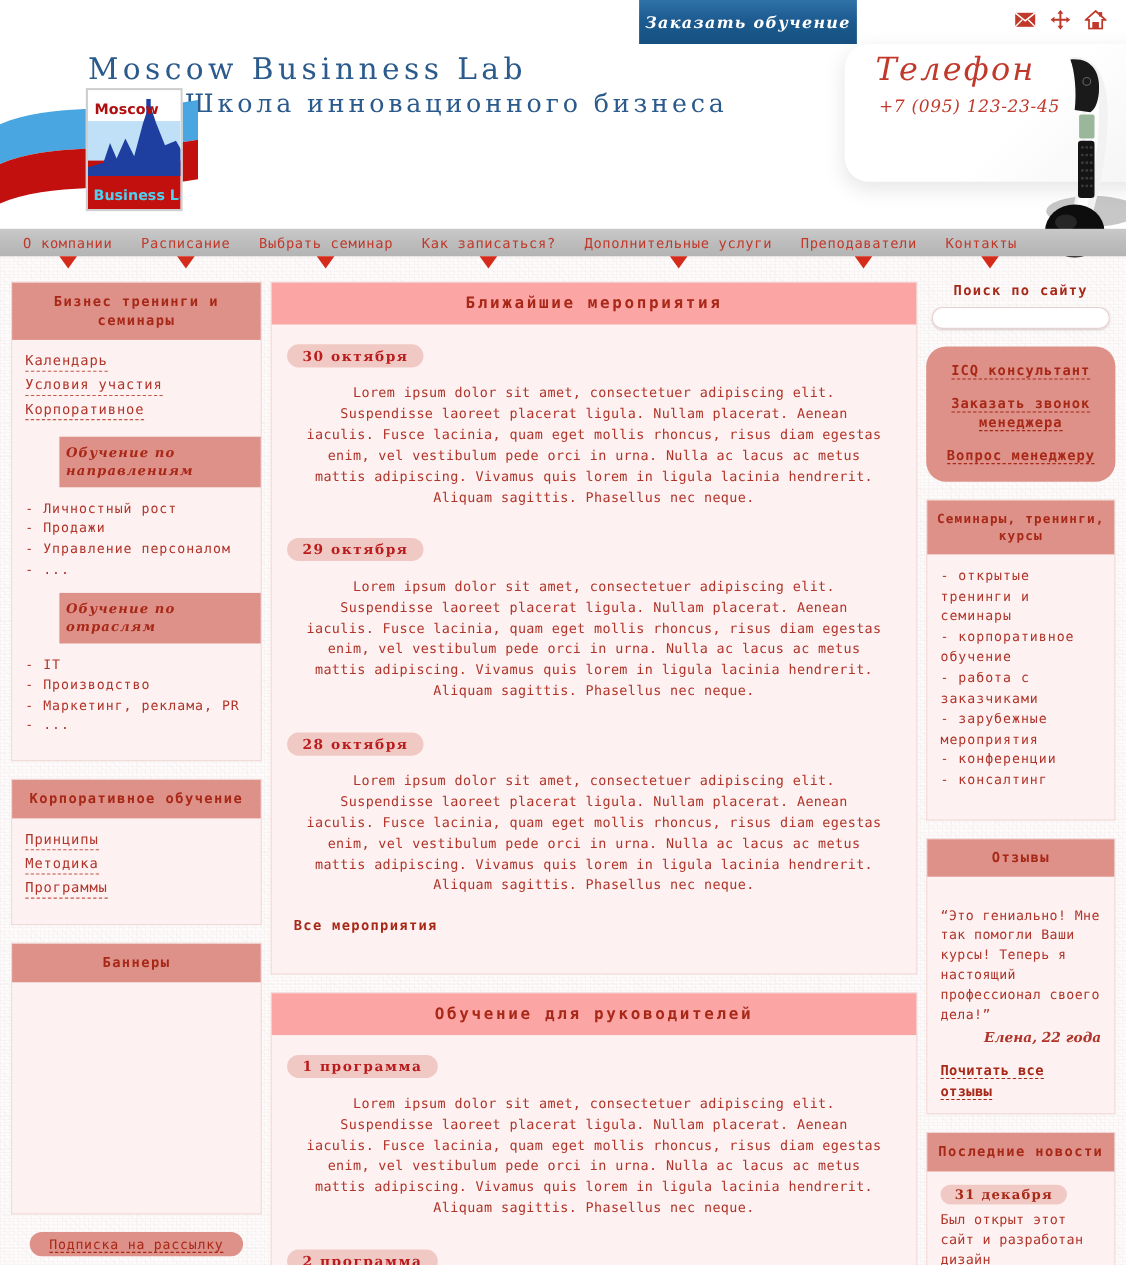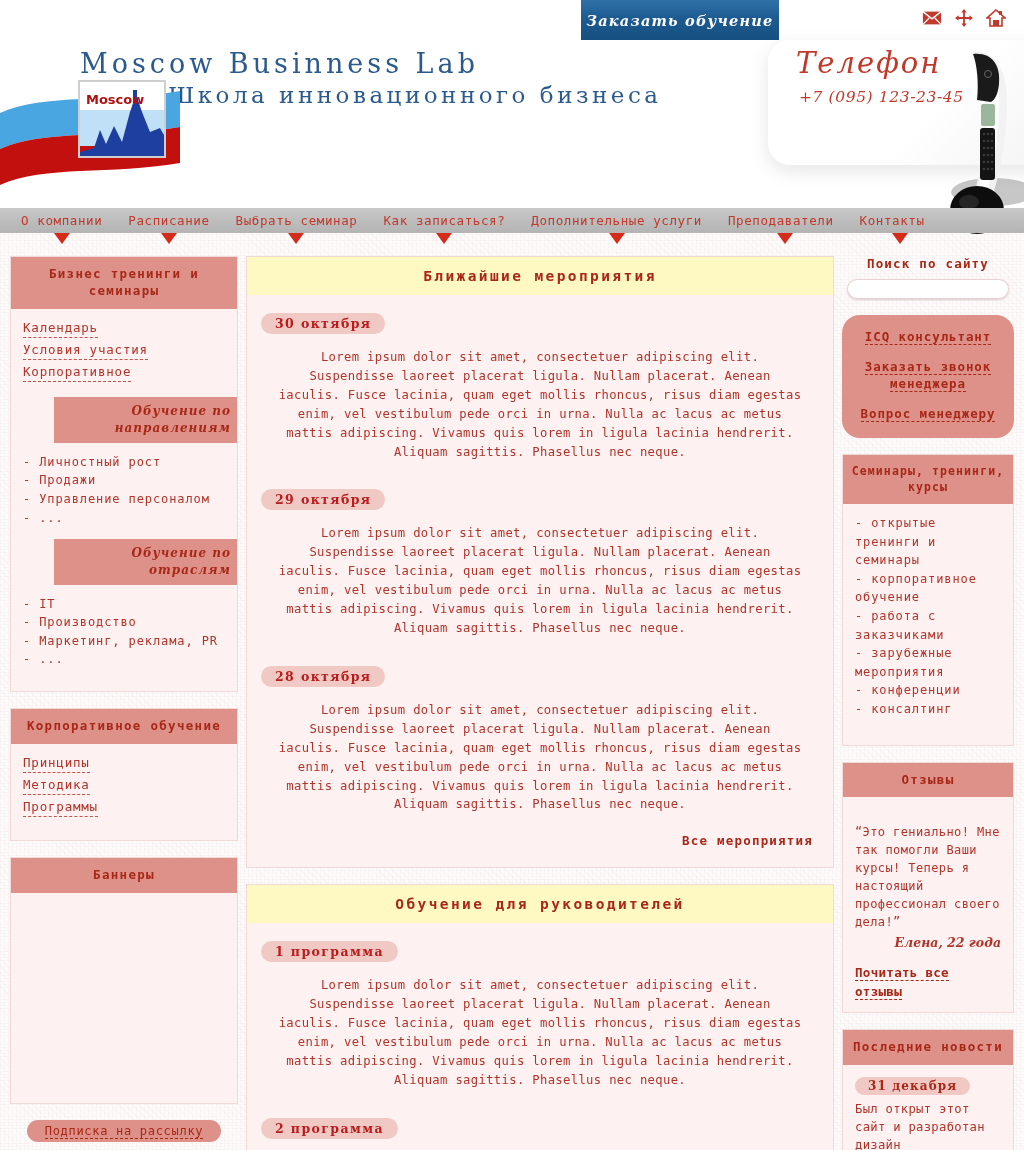--- a/index.html
+++ b/index.html
@@ -19,21 +19,21 @@
   }
   .page { position:relative; z-index:1; width:1024px; height:1150px; }
 
   
   .header { position:relative; height:208px; background:#ffffff; }
   .flag {
     position:absolute; left:0; top:85px; width:180px; height:105px;
     z-index:1;
   }
   .logo-box {
-    position:absolute; left:78px; top:80px; width:88px; height:78px;
+    position:absolute; left:78px; top:80px; width:88px; height:112px;
     border:2px solid #cfcfcf; background:#fff; z-index:3; overflow:hidden;
   }
   .site-title {
     position:absolute; left:80px; top:48px; width:700px;
     color:#2b5a8c; font-family:"DejaVu Serif", serif;
     font-size:27px; letter-spacing:4px; font-weight:400;
     white-space:nowrap;
   }
   .site-sub {
     position:absolute; left:168px; top:82px; width:760px;
@@ -97,21 +97,21 @@
   .panel {
     background:#fdf2f1; border:1px solid #f0d9d6; margin-bottom:16px;
   }
   .panel-head {
     background:#dd9189; color:#a82818; text-align:center;
     font-weight:bold; font-size:12.5px; letter-spacing:1.3px;
     padding:9px 6px; line-height:1.35;
   }
   .panel-head.sm { font-size:11.5px; letter-spacing:1.1px; }
   .panel-subhead {
-    background:#dd9189; color:#a82818; text-align:right;
+    background:#dd9189; color:#a82818; text-align:left;
     font-weight:bold; font-style:italic; font-size:12px; letter-spacing:1px;
     padding:6px 6px; line-height:1.4;
     font-family:"DejaVu Serif", serif;
     margin-left:43px;
   }
   .panel-body { padding:10px 12px 12px; }
 
   .link-list a, .dot-link {
     display:block; color:#b1342a; font-size:12.5px; letter-spacing:.8px;
     text-decoration:none; border-bottom:1px dashed #c1554a;
@@ -125,36 +125,36 @@
   .subscribe-wrap { text-align:center; margin:8px 0 14px; }
   .subscribe {
     display:inline-block; background:#dd9189; color:#a82818;
     border-radius:14px; padding:4px 18px; font-size:12px; letter-spacing:.7px;
     cursor:pointer;
   }
   .subscribe span { border-bottom:1px dashed #a82818; }
 
   
   .mid-head {
-    background:#fef9c3; color:#a82818; text-align:center;
+    background:#fca5a5; color:#a82818; text-align:center;
     font-weight:bold; font-size:14.5px; letter-spacing:2.4px; padding:11px 6px;
   }
   .mid-body { padding:6px 14px 16px; }
   .date-pill {
     display:inline-block; background:#f1c9c4; color:#b91c1c;
     border-radius:12px; padding:3px 14px; font-size:12.5px;
     font-weight:bold; letter-spacing:1.4px; margin:12px 0 6px;
     font-family:"DejaVu Serif", serif;
   }
   .lorem {
     color:#b1342a; font-size:12.2px; line-height:1.55; text-align:center;
     letter-spacing:.35px; margin:8px 14px 16px; text-indent:0;
   }
   .all-link {
-    text-align:right; margin:14px 6px 2px;
+    margin:14px 6px 20px;
   }
   .all-link span {
     color:#a82818; font-weight:bold; font-size:12.5px; letter-spacing:1.2px;
     border-bottom:1px solid transparent; cursor:pointer;
   }
 
   
   .search-title {
     text-align:center; color:#a82818; font-weight:bold;
     font-size:12.5px; letter-spacing:1.2px; margin-bottom:8px;

